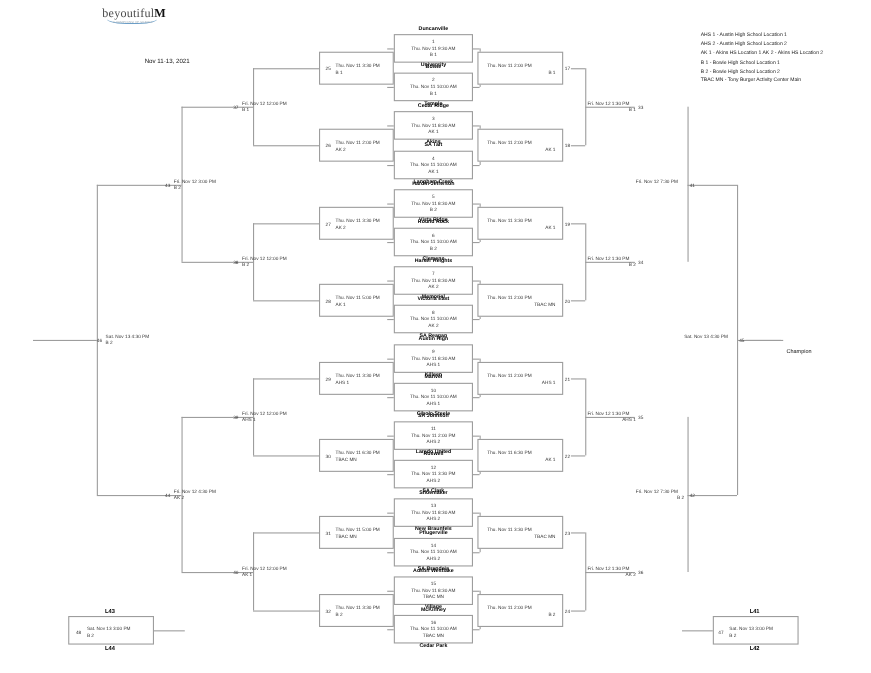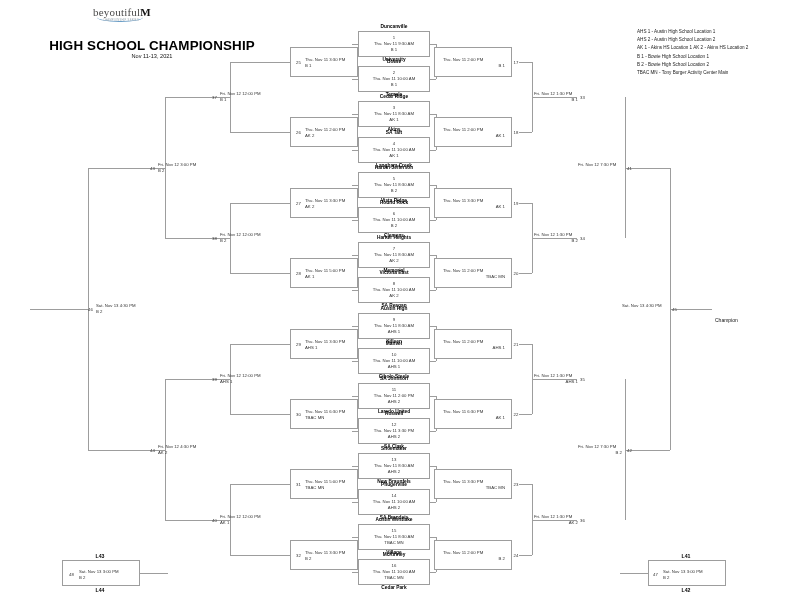--- a/index.html
+++ b/index.html
@@ -81,21 +81,20 @@
 </head>
 <body>
 
 <div id="stage">
 
   <div class="logo">
     <div class="logo-text"><span>be</span><span>you</span><span>tiful</span><b>M</b></div>
     <div class="logo-swoosh"></div>
     <div class="logo-sub">CHAMPIONSHIP SERIES</div>
   </div>
-  <div class="title2">HIGH SCHOOL CHAMPIONSHIP</div>
   <div class="title3">Nov 11-13, 2021</div>
 
   <div class="legend">
     <div class="legend-line">AHS 1 - Austin High School Location 1</div>
     <div class="legend-line">AHS 2 - Austin High School Location 2</div>
     <div class="legend-line">AK 1 - Akins HS Location 1    AK 2 - Akins HS Location 2</div>
     <div class="legend-line">B 1 - Bowie High School Location 1</div>
     <div class="legend-line">B 2 - Bowie High School Location 2</div>
     <div class="legend-line">TBAC MN - Tony Burger Activity Center Main</div>
   </div>

